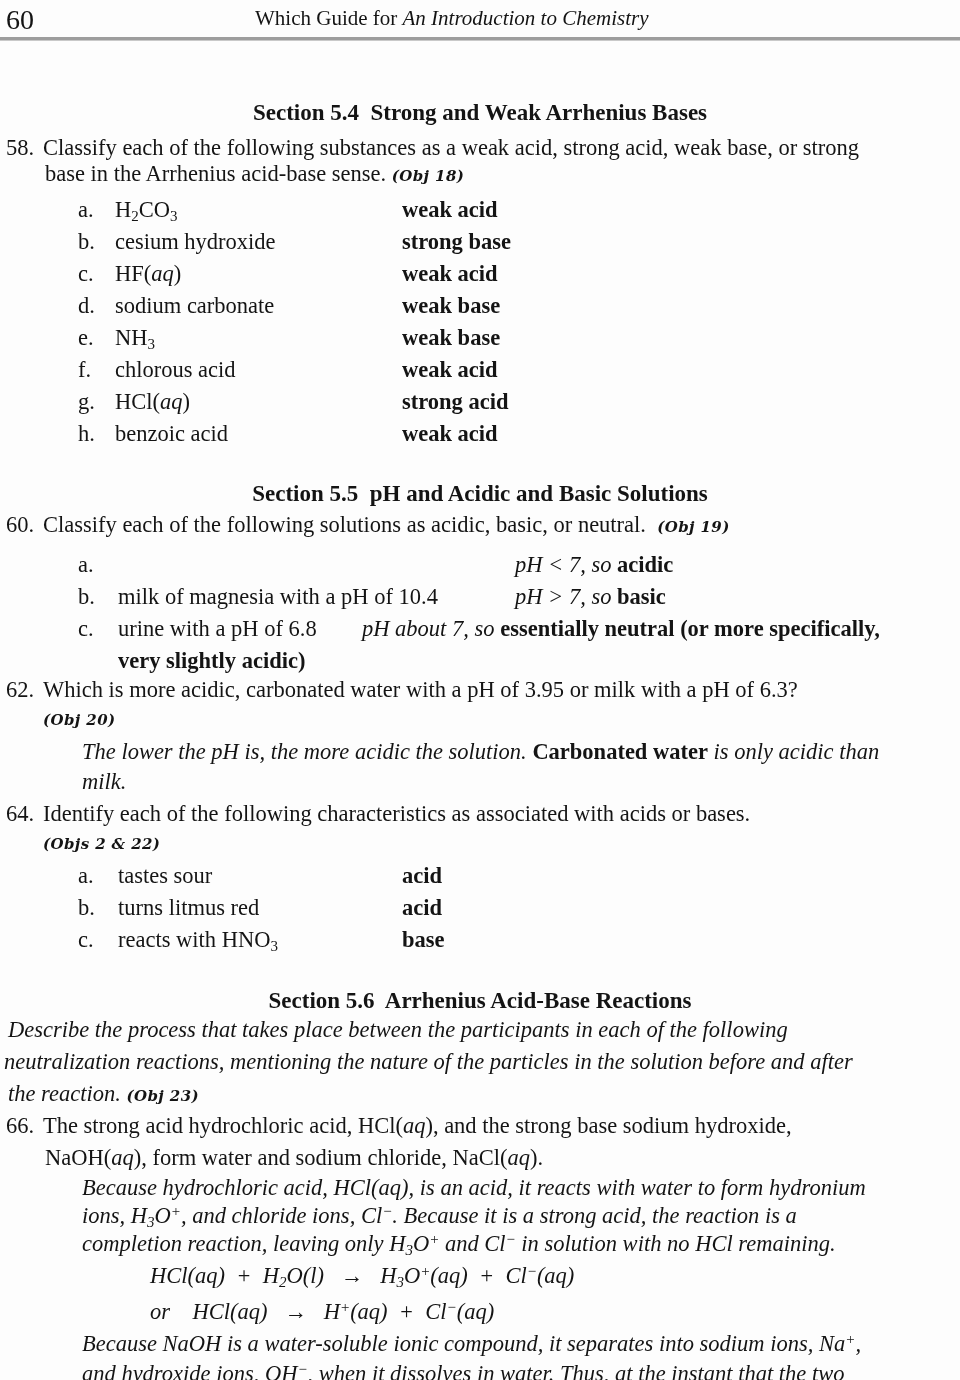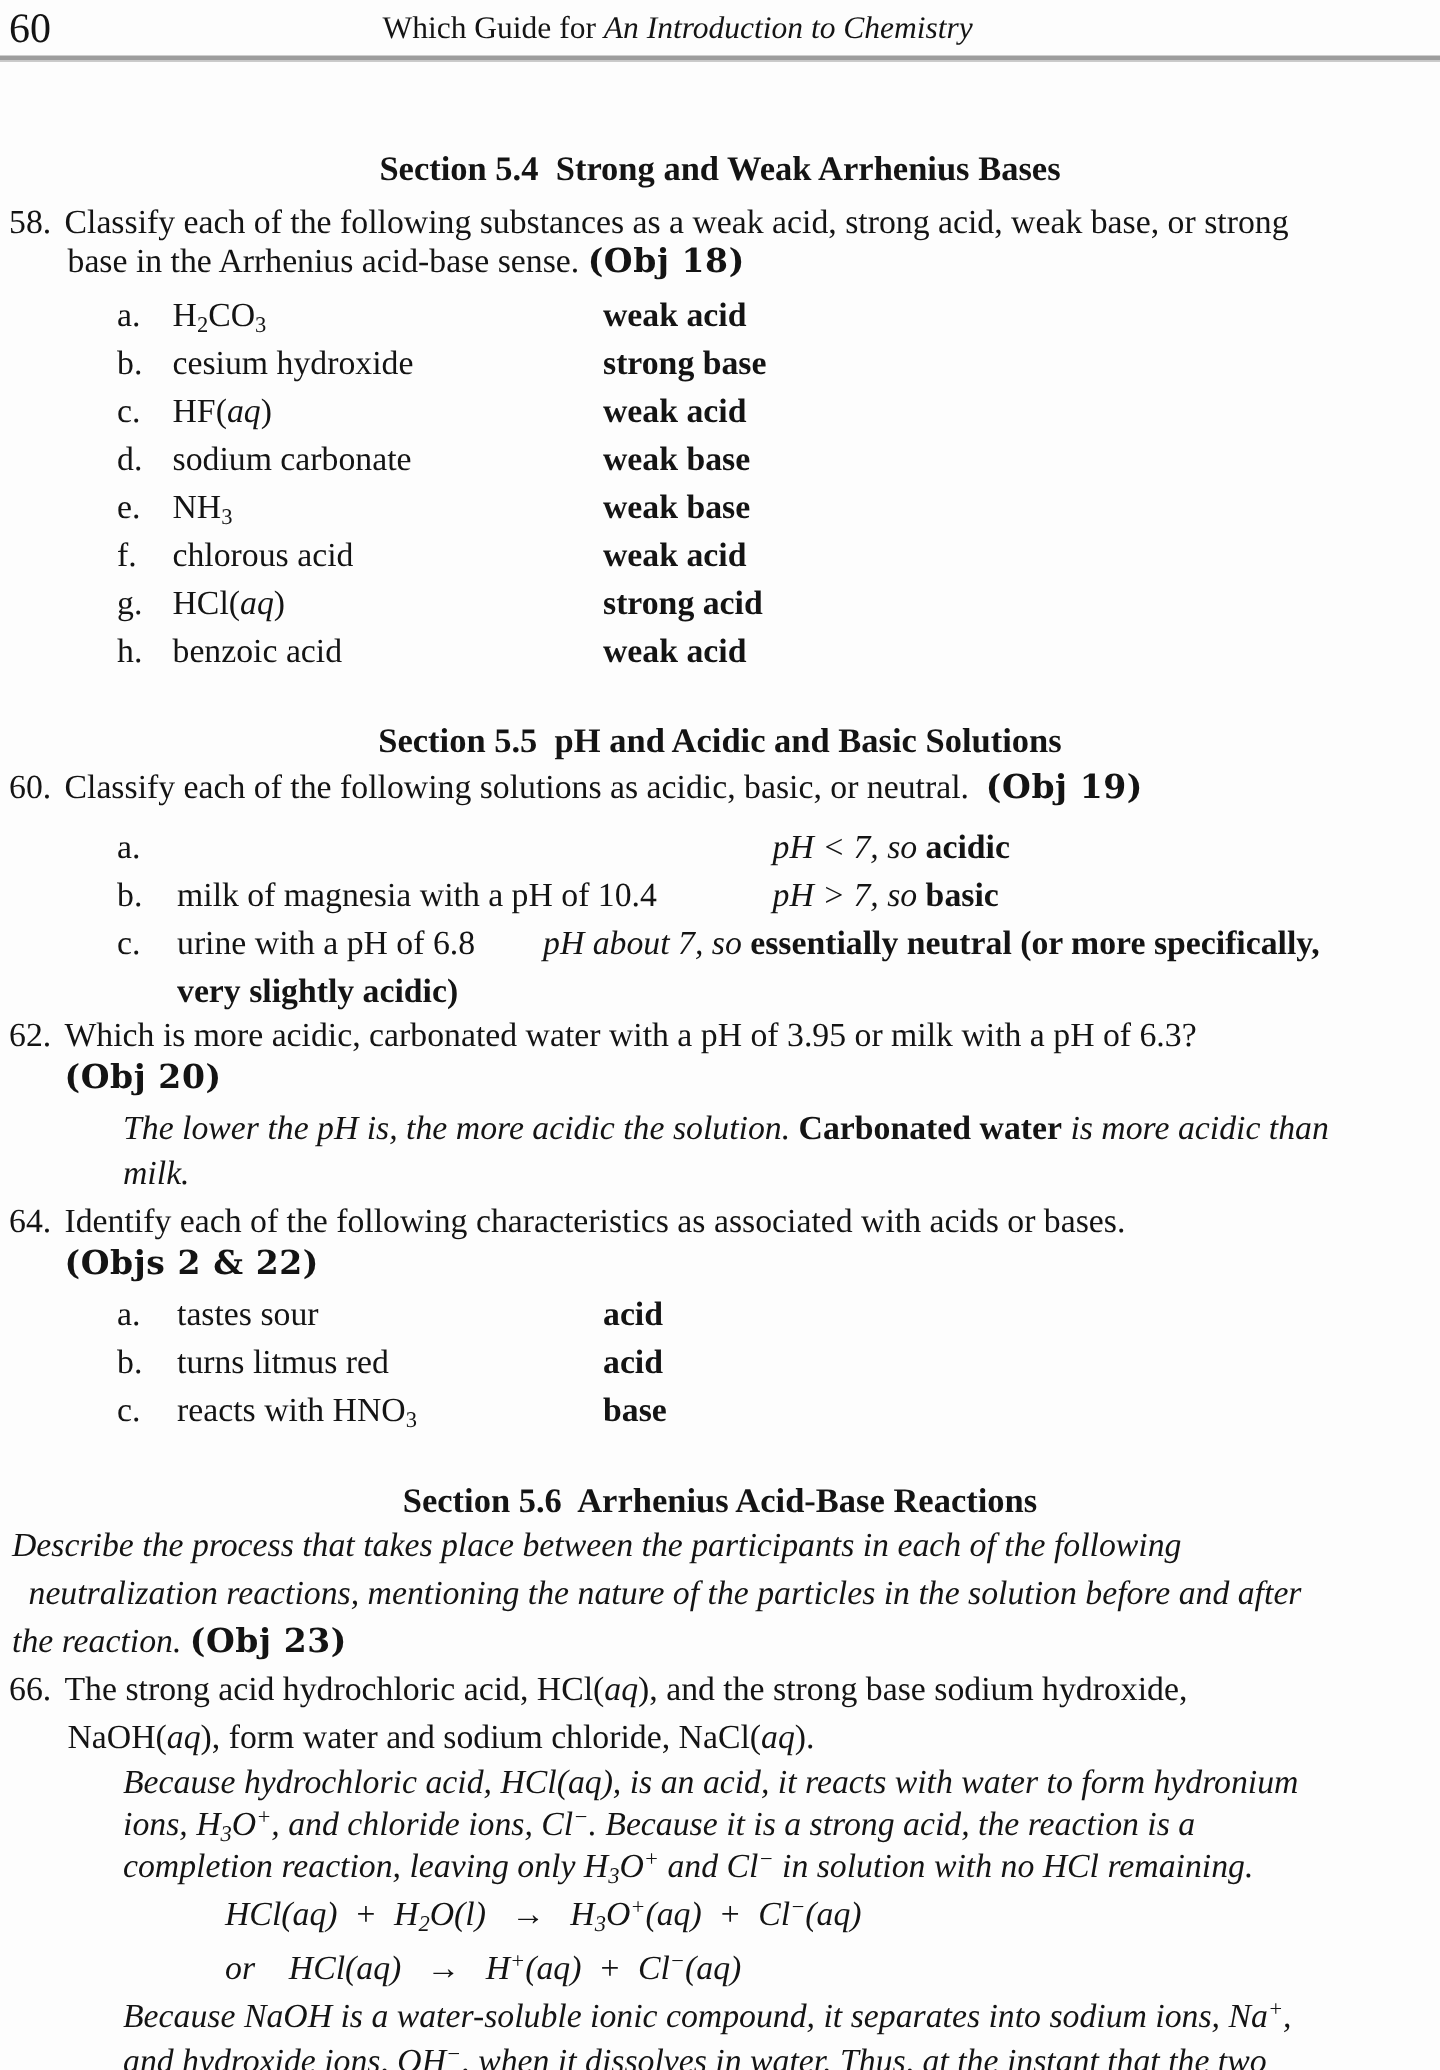--- a/index.html
+++ b/index.html
@@ -14,21 +14,21 @@
   .ln{position:absolute;white-space:pre;font-size:22.5px;line-height:1.1;}
   .row{position:absolute;left:0;width:960px;height:32px;}
   .abs{position:absolute;white-space:pre;font-size:22.5px;line-height:1.1;}
   .heading{left:0;width:960px;text-align:center;font-weight:bold;font-size:23px;}
   .pgnum{font-size:28px;}
   .title{font-size:21px;}
   .bold{font-weight:bold;margin-left:28px;}
   .rule{position:absolute;left:0;top:37px;width:960px;height:3px;background:#9d9d9d;border-bottom:1px solid #c9c9c9;}
   .run-i{font-style:italic;}
   .run-b{font-weight:bold;}
-  .run-sc{font-weight:600;font-family:"DejaVu Serif",serif;font-size:22px;letter-spacing:.4px;}
+  .run-sc{font-style:italic;font-weight:600;font-family:"DejaVu Serif",serif;font-size:15px;letter-spacing:.4px;}
   .run-sub{font-size:15px;vertical-align:-4px;line-height:0;}
   .run-sup{font-size:15px;vertical-align:7px;line-height:0;}
 </style>
 </head>
 <body>
 
 <div class="page">
 
   <div class="ln pgnum" style="top:5px;left:6px">60</div>
   <div class="ln title" style="top:7px;left:255px"><span>Which Guide for </span><span class="run-i">An Introduction to Chemistry</span></div>
@@ -103,21 +103,21 @@
       <span class="abs" style="left:118px">urine with a pH of 6.8</span>
       <span class="abs" style="left:362px"><span class="run-i">pH about 7, so </span><span class="run-b">essentially neutral (or more specifically,</span></span>
     </div>
     <div class="ln" style="top:649px;left:118px"><span class="run-b">very slightly acidic)</span></div>
   </div>
 
   <div>
     <div class="ln" style="top:678px;left:6px">62.</div>
     <div class="ln" style="top:678px;left:43px">Which is more acidic, carbonated water with a pH of 3.95 or milk with a pH of 6.3?</div>
     <div class="ln" style="top:706px;left:43px"><span class="run-sc">(Obj 20)</span></div>
-    <div class="ln" style="top:740px;left:82px"><span class="run-i">The lower the pH is, the more acidic the solution. </span><span class="run-b">Carbonated water</span><span class="run-i"> is more acidic than</span></div>
+    <div class="ln" style="top:740px;left:82px"><span class="run-i">The lower the pH is, the more acidic the solution. </span><span class="run-b">Carbonated water</span><span class="run-i"> is only acidic than</span></div>
     <div class="ln" style="top:770px;left:82px"><span class="run-i">milk.</span></div>
   </div>
 
   <div>
     <div class="ln" style="top:802px;left:6px">64.</div>
     <div class="ln" style="top:802px;left:43px">Identify each of the following characteristics as associated with acids or bases.</div>
     <div class="ln" style="top:830px;left:43px"><span class="run-sc">(Objs 2 &amp; 22)</span></div>
 
     <div class="row" style="top:864px">
       <span class="abs" style="left:78px">a.</span>
@@ -133,21 +133,21 @@
       <span class="abs" style="left:78px">c.</span>
       <span class="abs" style="left:118px"><span>reacts with HNO</span><span class="run-sub">3</span></span>
       <span class="abs bold" style="left:374px">base</span>
     </div>
   </div>
 
   <div class="ln heading" style="top:988px">Section 5.6  Arrhenius Acid-Base Reactions</div>
 
   <div>
     <div class="ln" style="top:1018px;left:8px"><span class="run-i">Describe the process that takes place between the participants in each of the following</span></div>
-    <div class="ln" style="top:1050px;left:19px"><span class="run-i">neutralization reactions, mentioning the nature of the particles in the solution before and after</span></div>
+    <div class="ln" style="top:1050px;left:4px"><span class="run-i">neutralization reactions, mentioning the nature of the particles in the solution before and after</span></div>
     <div class="ln" style="top:1082px;left:8px"><span class="run-i">the reaction. </span><span class="run-sc">(Obj 23)</span></div>
   </div>
 
   <div>
     <div class="ln" style="top:1114px;left:6px">66.</div>
     <div class="ln" style="top:1114px;left:43px"><span>The strong acid hydrochloric acid, HCl(</span><span class="run-i">aq</span><span>), and the strong base sodium hydroxide,</span></div>
     <div class="ln" style="top:1146px;left:45px"><span>NaOH(</span><span class="run-i">aq</span><span>), form water and sodium chloride, NaCl(</span><span class="run-i">aq</span><span>).</span></div>
 
     <div class="ln" style="top:1176px;left:82px"><span class="run-i">Because hydrochloric acid, HCl(aq), is an acid, it reacts with water to form hydronium</span></div>
     <div class="ln" style="top:1204px;left:82px"><span class="run-i">ions, H</span><span class="run-i run-sub">3</span><span class="run-i">O</span><span class="run-i run-sup">+</span><span class="run-i">, and chloride ions, Cl</span><span class="run-i run-sup">−</span><span class="run-i">. Because it is a strong acid, the reaction is a</span></div>

